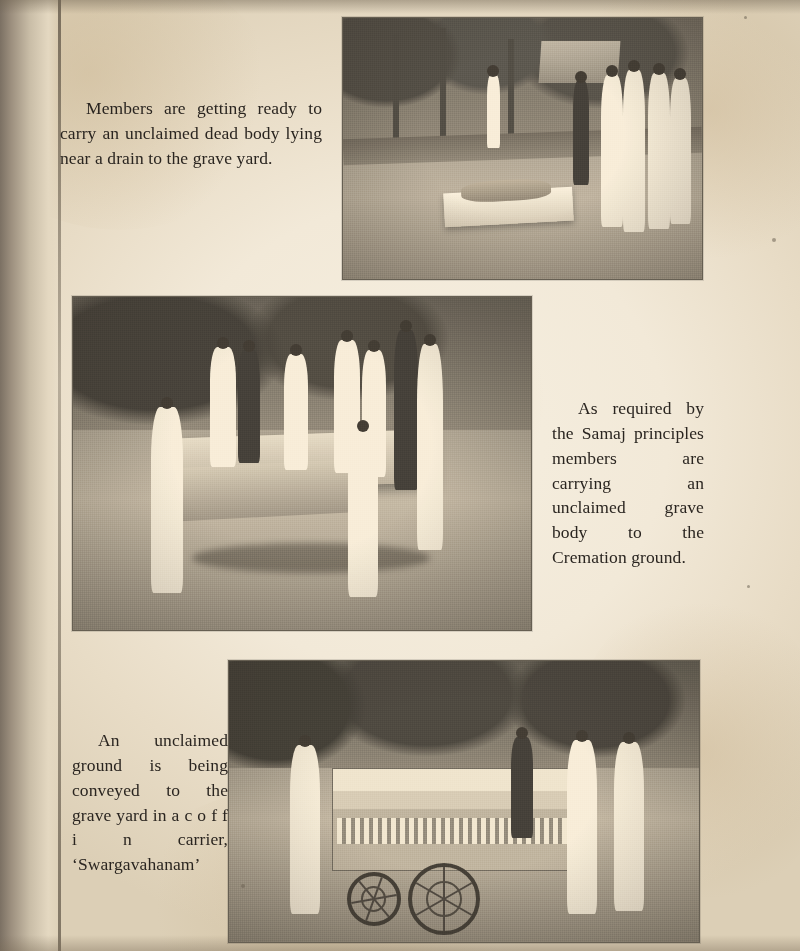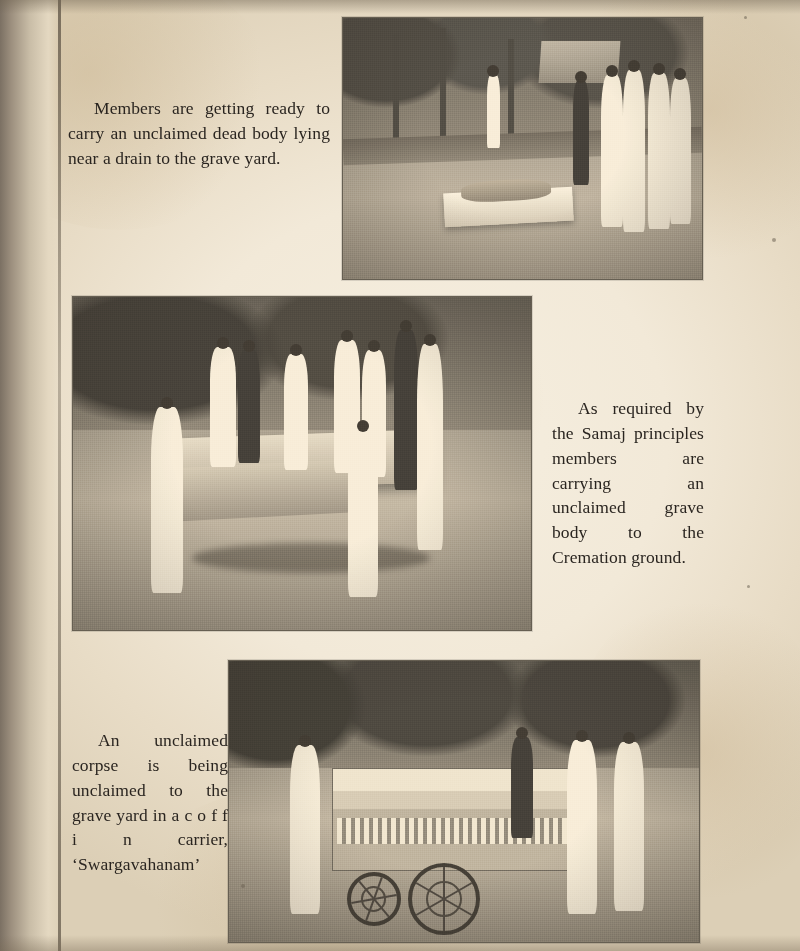--- a/index.html
+++ b/index.html
@@ -198,21 +198,21 @@
     <div class="fig robe dark" style="left:64%; top:24%; width:16px; height:40%;">
         <span class="head"></span>
       </div>
     <div class="fig robe" style="left:40%; top:22%; width:13px; height:28%;">
         <span class="head"></span>
       </div>
     <div class="vign"></div>
     <div class="grain"></div>
   </div>
 
-  <div class="caption" id="caption-top" style="left:68px; top:96px; width:262px;">
+  <div class="caption" id="caption-top" style="left:60px; top:96px; width:262px;">
     <span class="indent"></span><span>Members are getting ready to carry an unclaimed dead body lying near a drain to the grave yard.</span>
   </div>
 
   <div class="photo" id="photo-mid">
     <div class="p2-bg"></div>
     <div class="p2-ground"></div>
     <div class="p2-shadow"></div>
     <div class="p2-bier"></div>
     <div class="p2-drape"></div>
 
@@ -278,21 +278,21 @@
         <span class="head"></span>
       </div>
     <div class="fig robe dark" style="left:60%; top:27%; width:22px; height:36%;">
         <span class="head"></span>
       </div>
     <div class="vign"></div>
     <div class="grain"></div>
   </div>
 
   <div class="caption" id="caption-bottom" style="left:72px; top:728px; width:156px;">
-    <span class="indent"></span><span>An unclaimed corpse is being unclaimed to the grave yard in a c o f f i n  carrier, ‘Swargavahanam’</span>
+    <span class="indent"></span><span>An unclaimed ground is being conveyed to the grave yard in a c o f f i n  carrier, ‘Swargavahanam’</span>
   </div>
 
   <div class="speck" style="left:772px; top:238px; width:4px; height:4px;"></div>
   <div class="speck" style="left:747px; top:585px; width:3px; height:3px;"></div>
   <div class="speck" style="left:241px; top:884px; width:4px; height:4px;"></div>
   <div class="speck" style="left:744px; top:16px; width:3px; height:3px;"></div>
 
 </div>
 
 </body></html>

